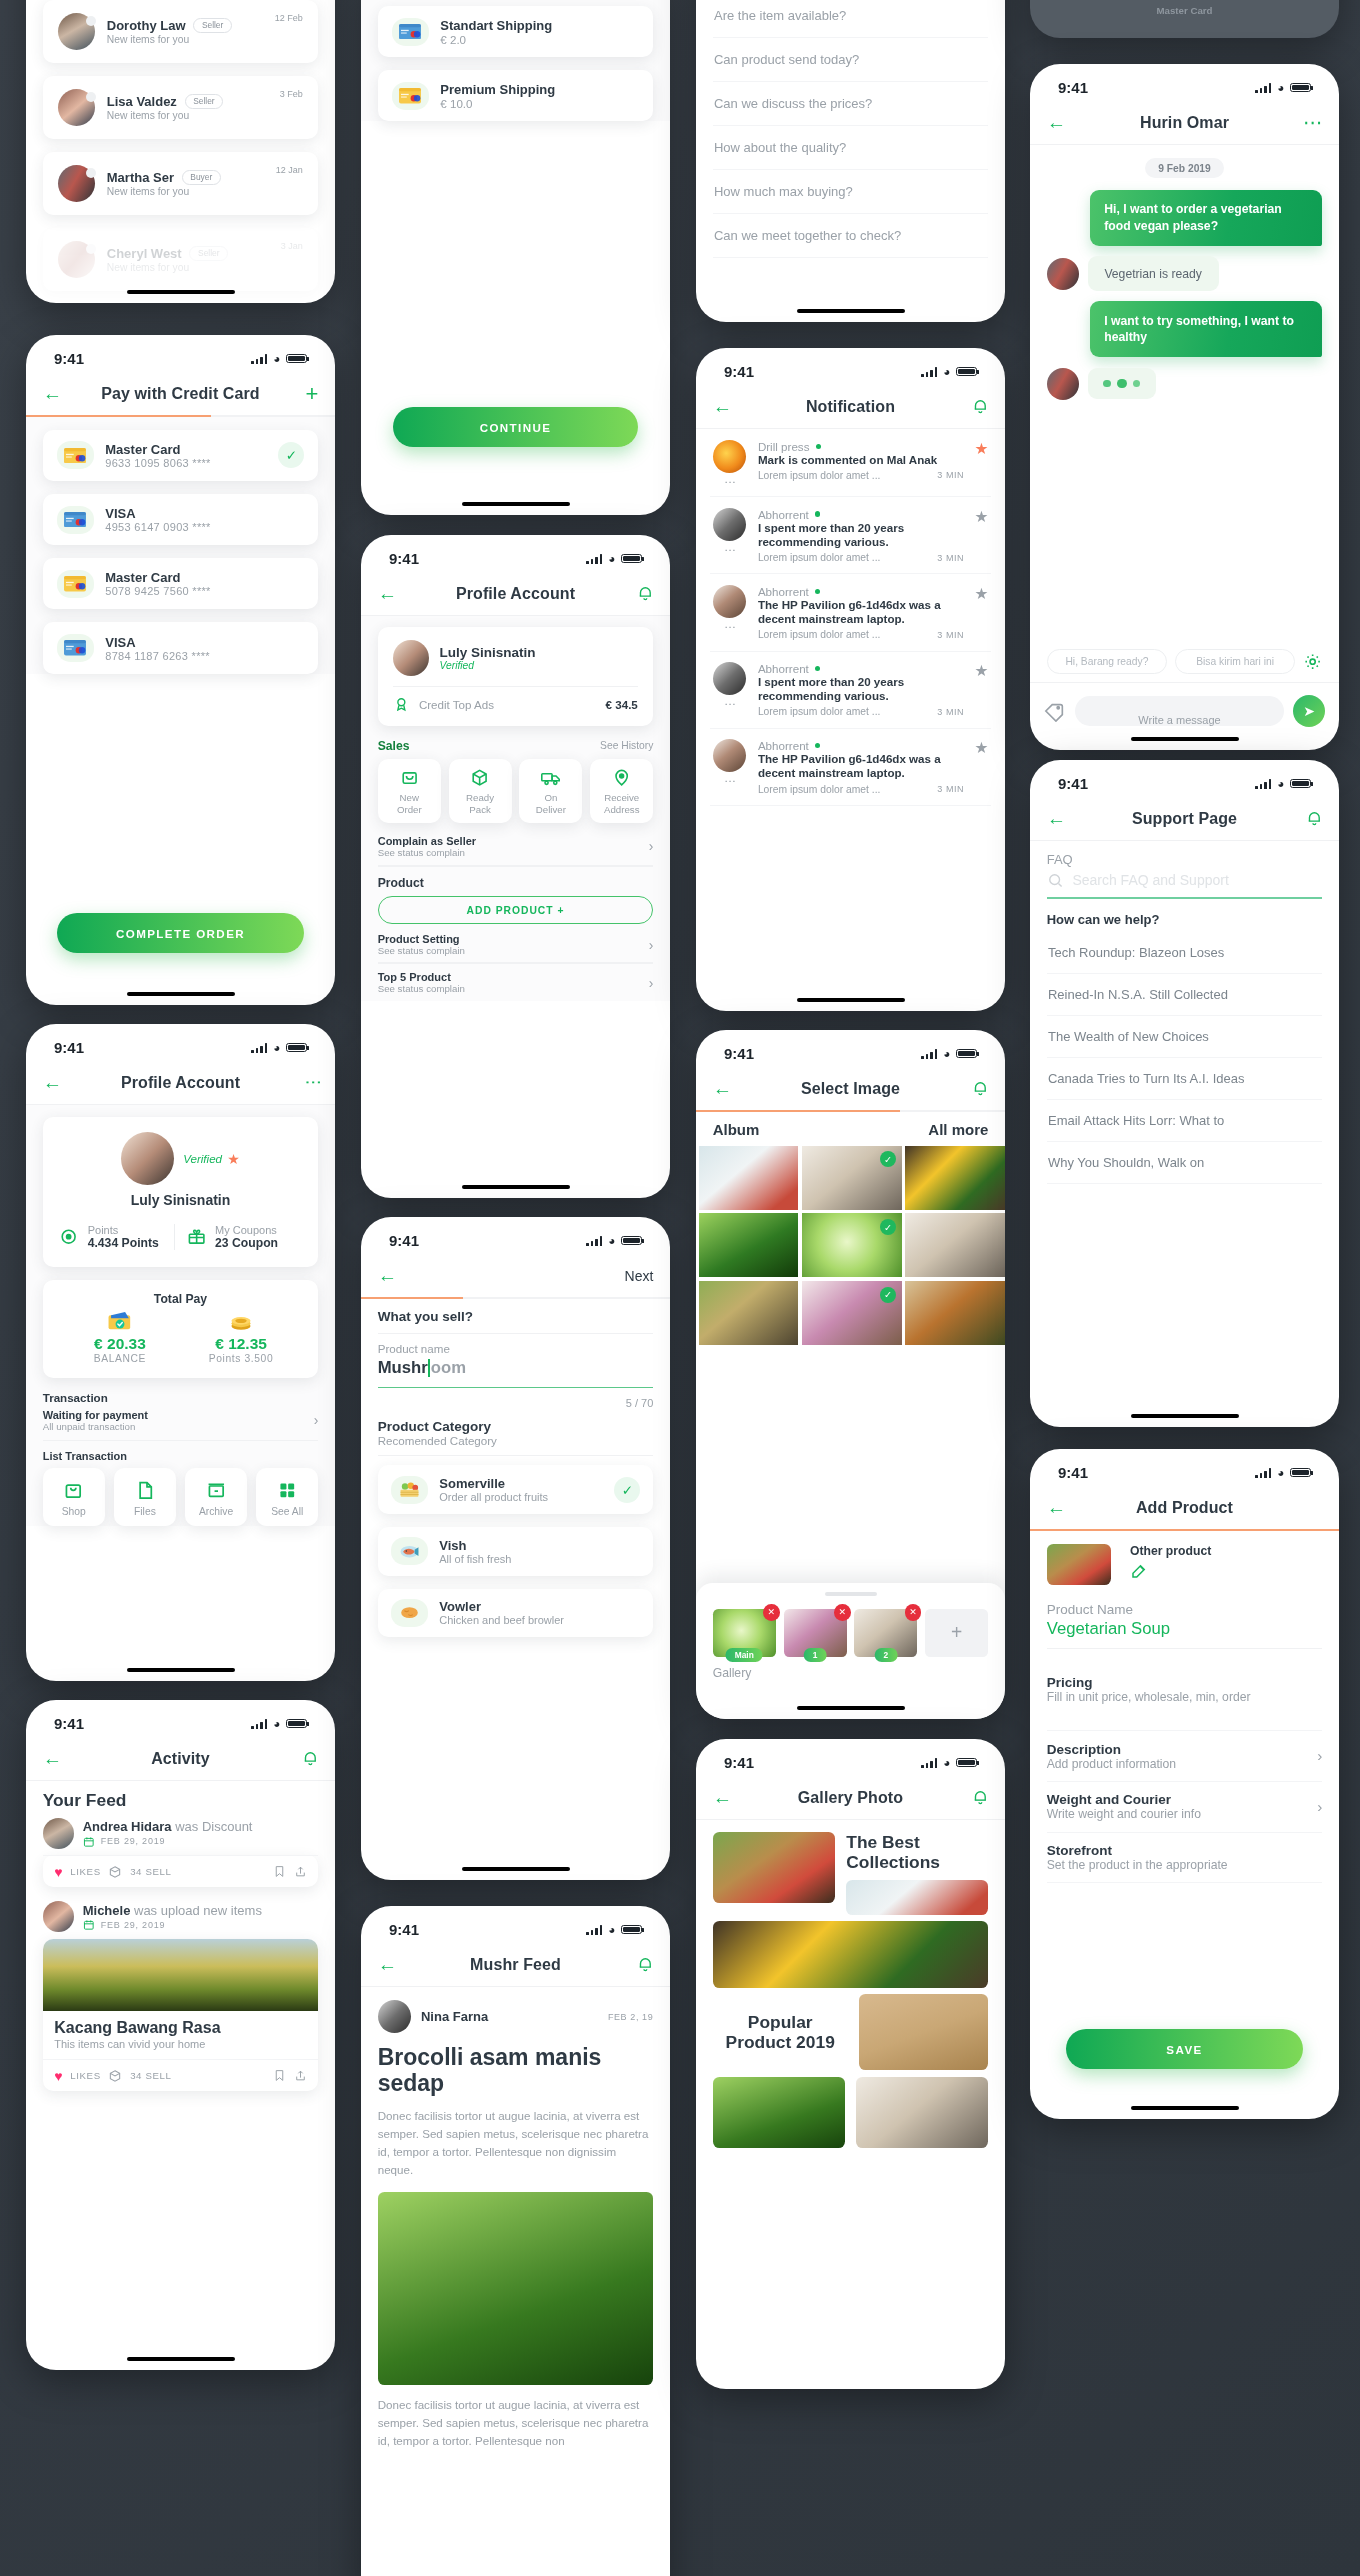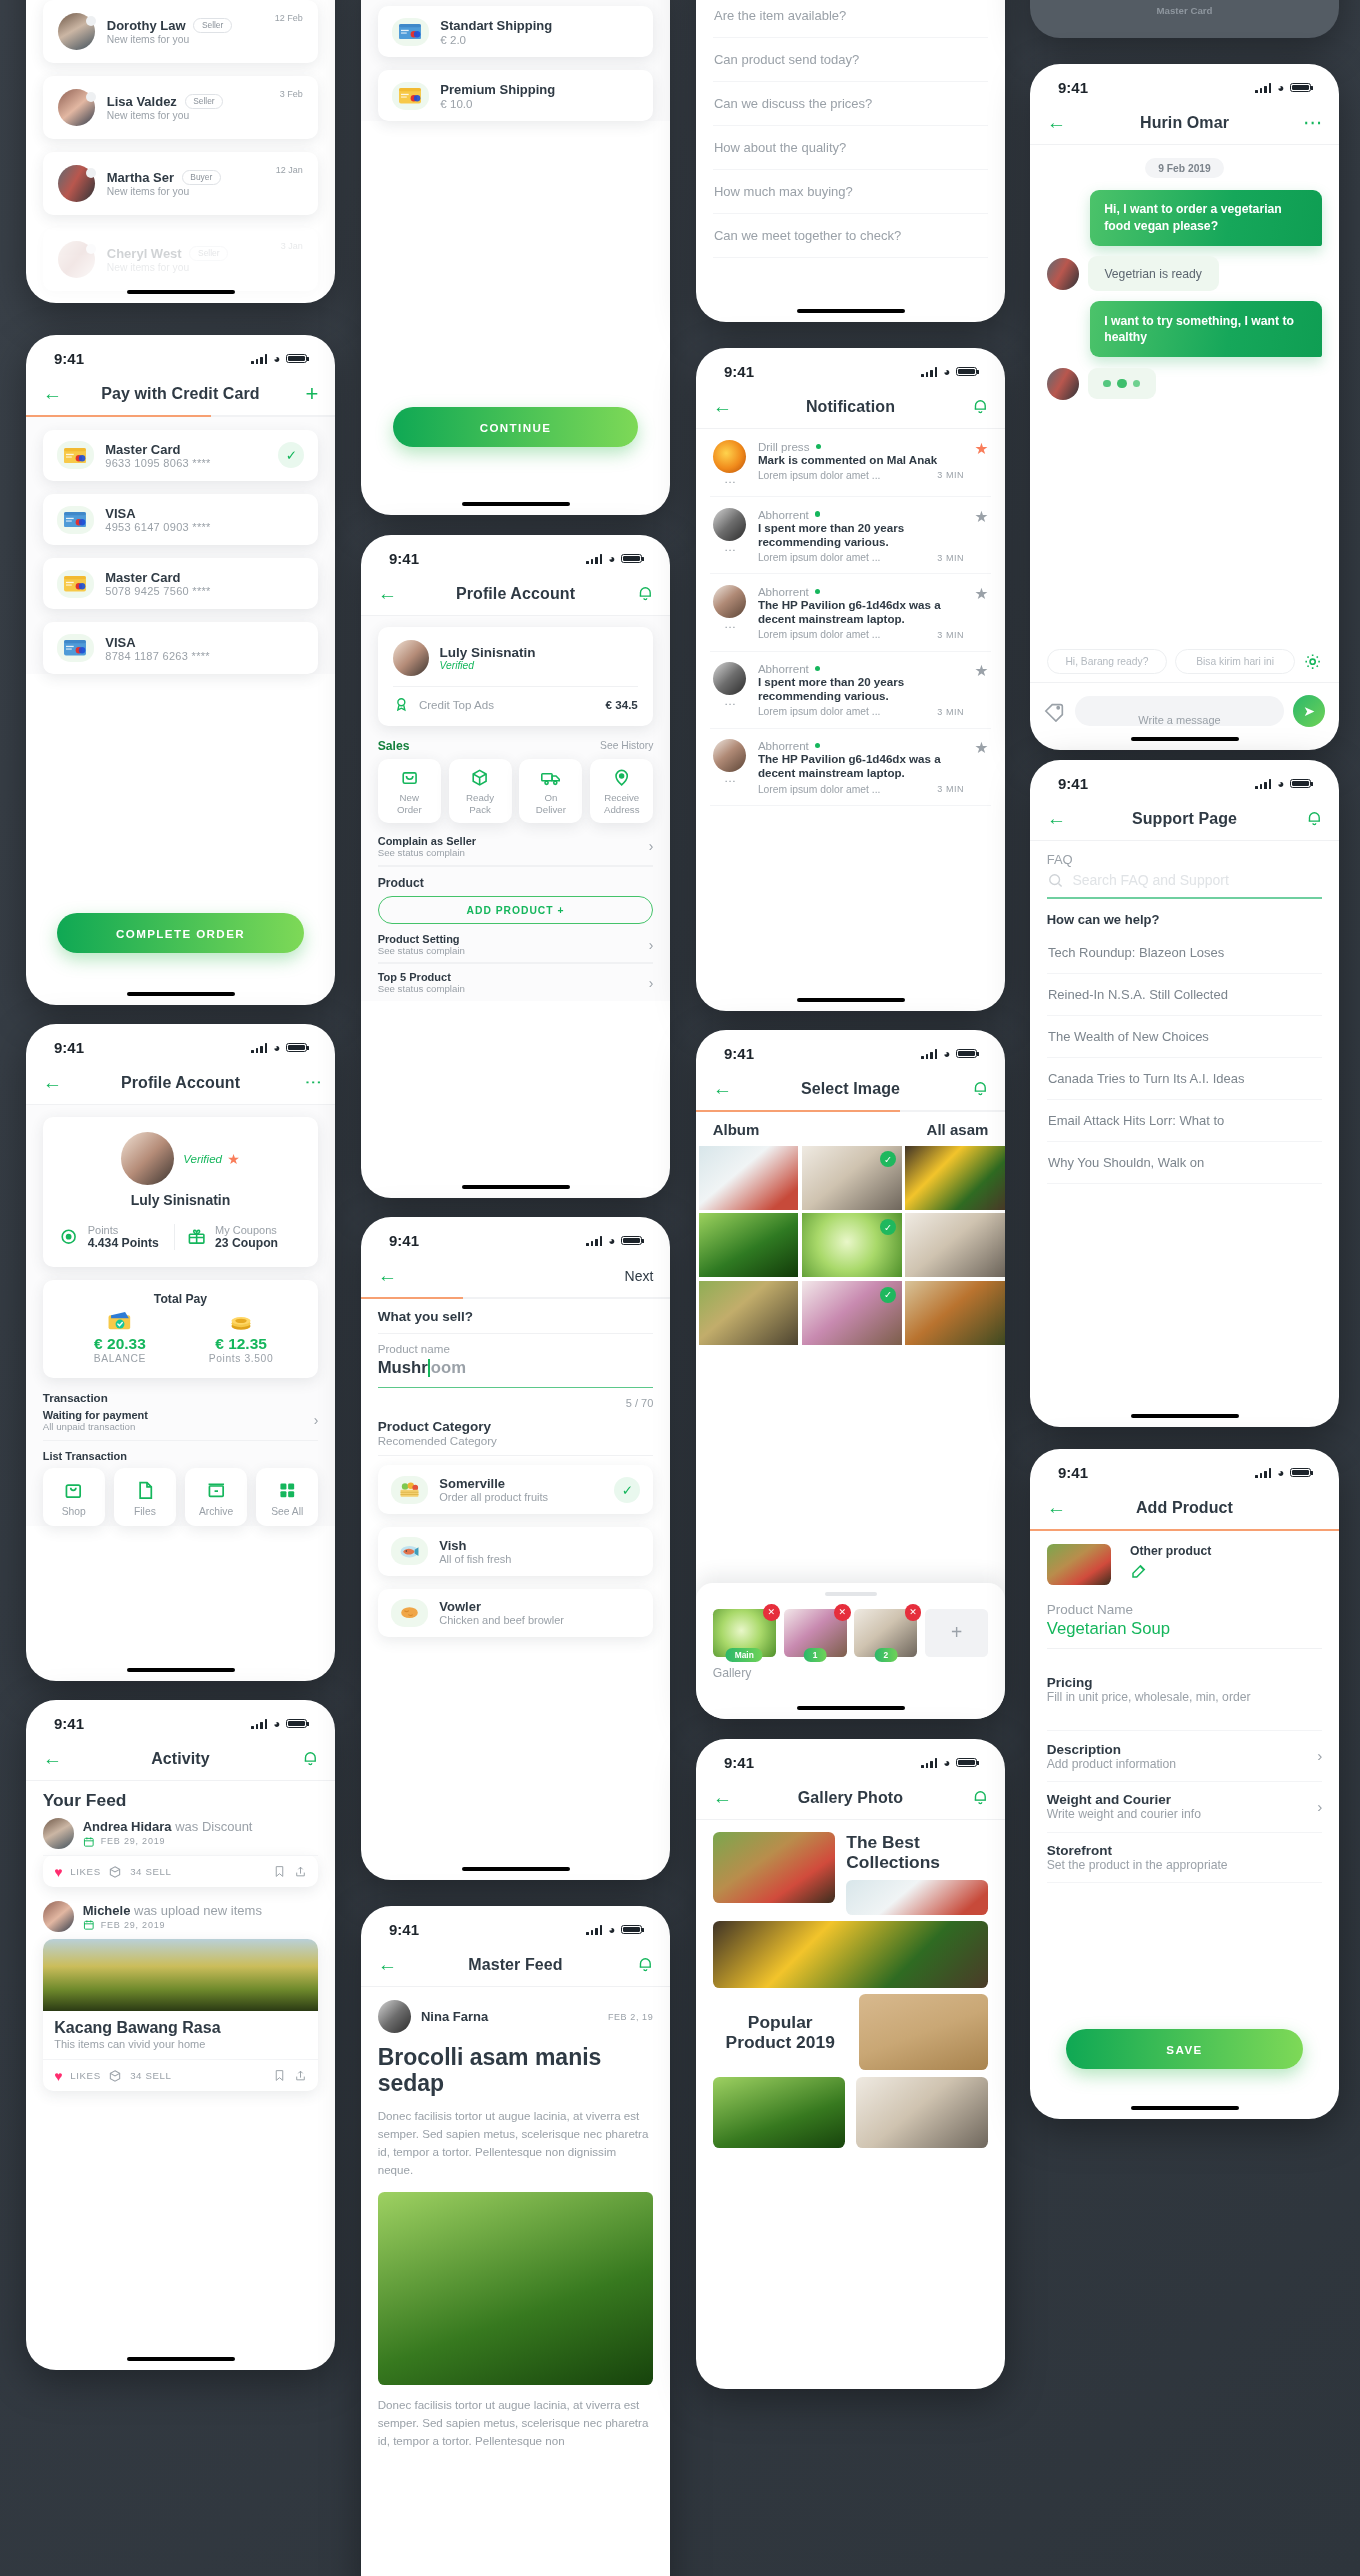--- a/index.html
+++ b/index.html
@@ -762,21 +762,21 @@
           <i></i>
         </span>
       <span class="wifi">◕</span>
       <span class="batt">
           <i></i>
         </span>
     </span>
   </div>
   <div class="navbar">
     <span class="back">←</span>
-    <span class="nav-title">Master Feed</span>
+    <span class="nav-title">Mushr Feed</span>
     <span class="nav-right">
       <svg class="bell" viewBox="0 0 24 24" fill="none" stroke="#15b65c" stroke-width="2">
         <path d="M5 16V11a7 7 0 0 1 14 0v5"></path>
           <path d="M4 16h16"></path>
           <path d="M10 19a2 2 0 0 0 4 0"></path>
       </svg>
     </span>
   </div>
   <div class="sep"></div>
   <div class="body" style="padding-top:13px;">
@@ -967,21 +967,21 @@
       <svg class="bell" viewBox="0 0 24 24" fill="none" stroke="#15b65c" stroke-width="2">
         <path d="M5 16V11a7 7 0 0 1 14 0v5"></path>
           <path d="M4 16h16"></path>
           <path d="M10 19a2 2 0 0 0 4 0"></path>
       </svg>
     </span>
   </div>
   <div style="height:1.9px;background:linear-gradient(90deg,#f7a072 0%,#f7a072 66%,#f1f2f4 66%)"></div>
   <div class="row" style="padding:9px 16.7px 7.7px;">
     <span class="grow" style="font-size:15px;font-weight:bold;color:#2f3a44;">Album</span>
-    <span style="font-size:15px;font-weight:bold;color:#2f3a44;">All asam</span>
+    <span style="font-size:15px;font-weight:bold;color:#2f3a44;">All more</span>
   </div>
   <div id="imgGrid" style="display:grid;grid-template-columns:repeat(3,1fr);gap:3.9px;padding:0 0 0 2.6px;">
 <div class="ph-plates" style="height:64px;position:relative;">
   
 </div>
 <div class="ph-radish" style="height:64px;position:relative;">
   <span style="position:absolute;right:5.2px;top:5.2px;width:16.7px;height:16.7px;border-radius:50%;background:#1fb85e;color:#fff;font-size:9.7px;display:flex;align-items:center;justify-content:center;">✓</span>
 </div>
 <div class="ph-corn" style="height:64px;position:relative;">
   

